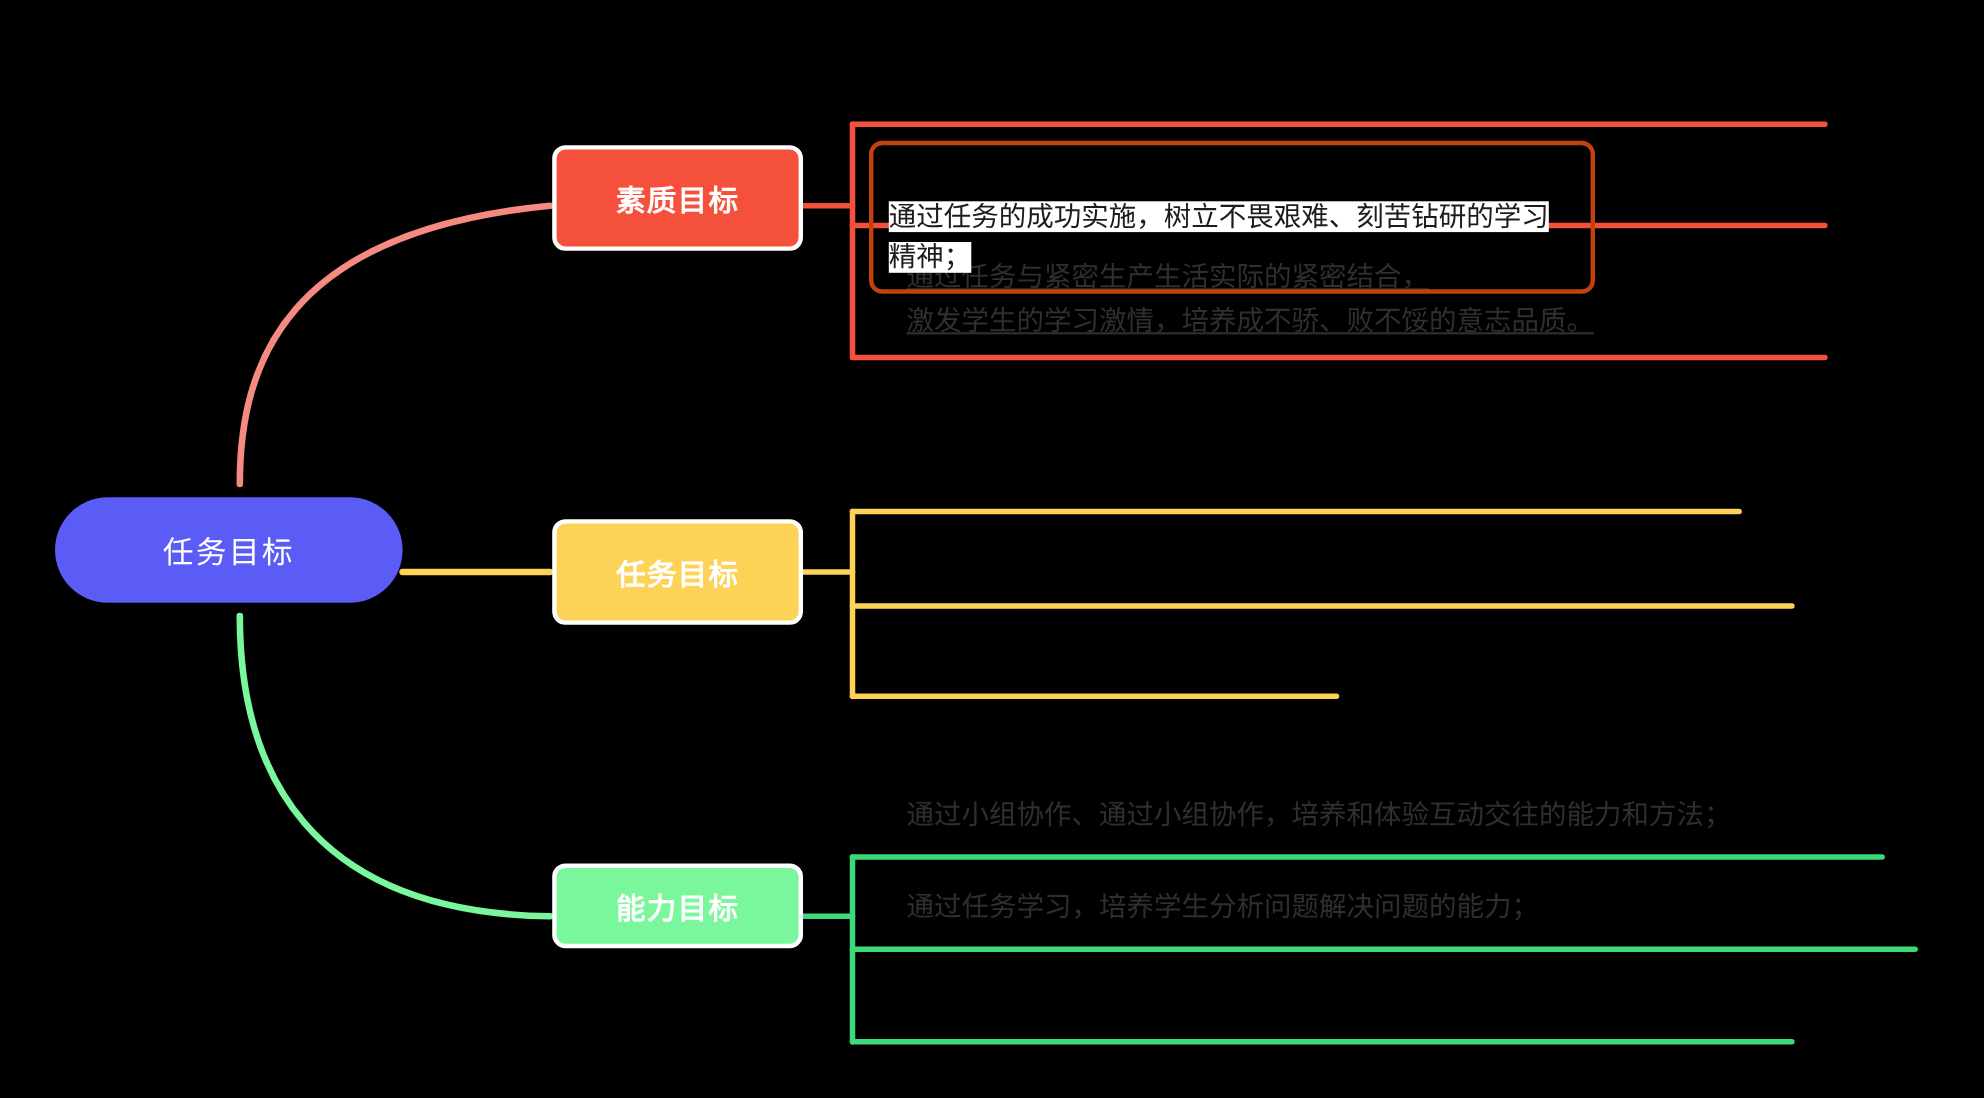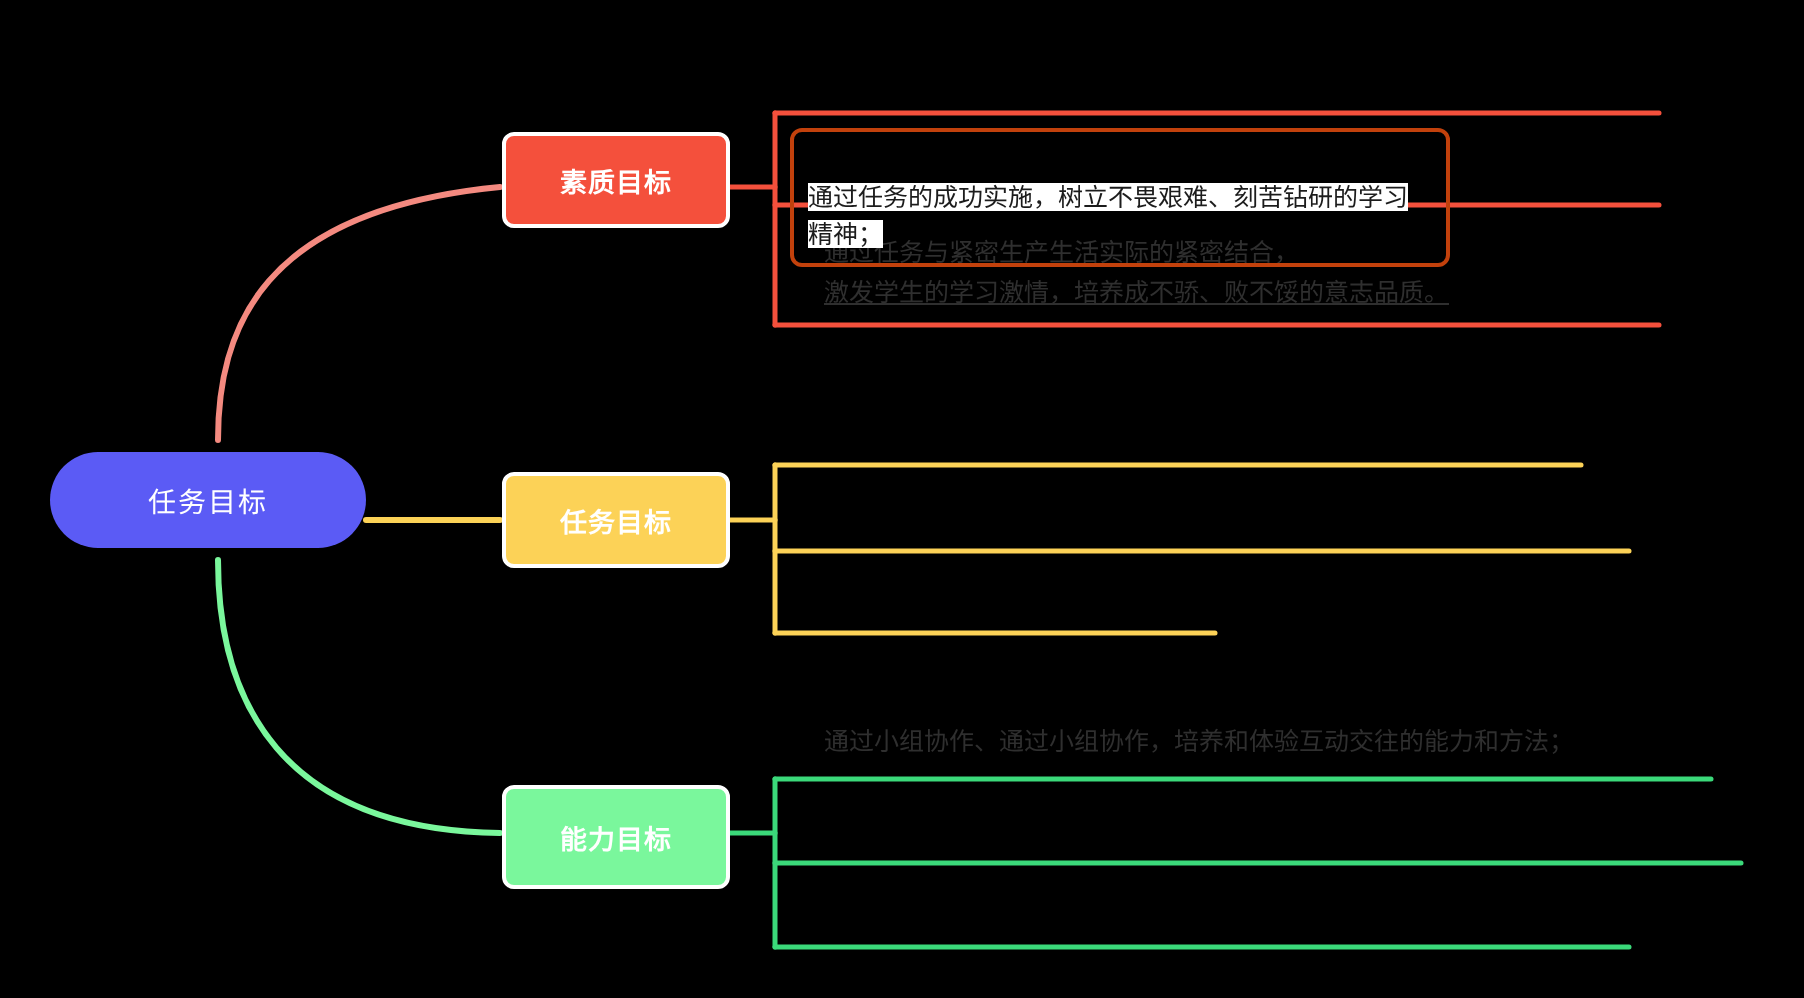--- a/index.html
+++ b/index.html
@@ -150,21 +150,22 @@
   <div class="branch-node yellow" style="left:502px; top:472px; width:228px; height:96px;">
     <span>任务目标</span>
   </div>
 
   <div class="leaf" style="left:822px; top:425px; width:740px; min-height:30px;"></div>
 
   <div class="leaf" style="left:822px; top:511px; width:780px; min-height:30px;"></div>
 
   <div class="leaf" style="left:822px; top:593px; width:380px; min-height:30px;"></div>
 
-  <div class="branch-node green" style="left:502px; top:785px; width:228px; height:104px;">
+  <div class="branch-node green" style="left:502px; top:785px; width:228px; height:77px;">
     <span>能力目标</span>
   </div>
 
   <div class="leaf" style="left:822px; top:723px; width:880px;">通过小组协作、通过小组协作，培养和体验互动交往的能力和方法；</div>
 
+  <div class="leaf" style="left:822px; top:807px; width:880px;">通过任务学习，培养学生分析问题解决问题的能力；</div>
 
 
 </div>
 
 </body></html>

